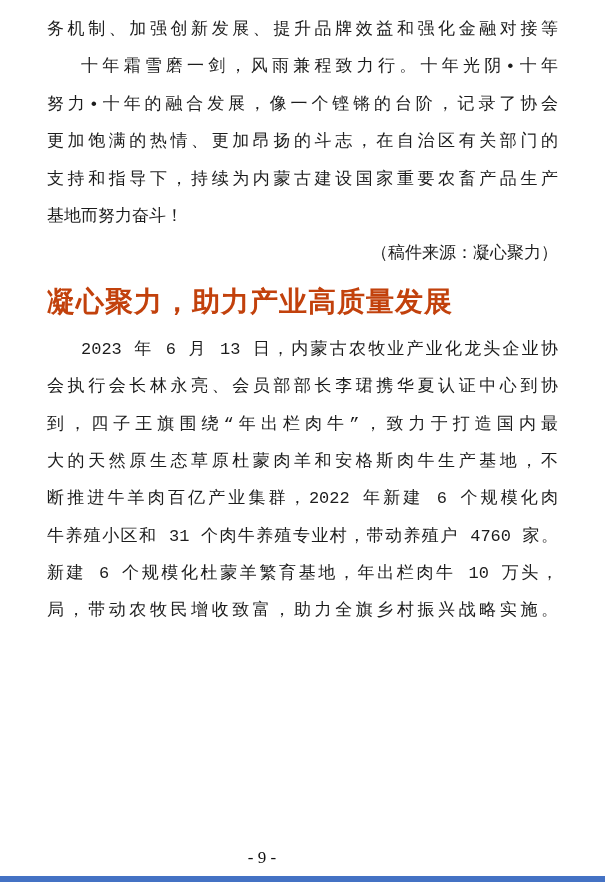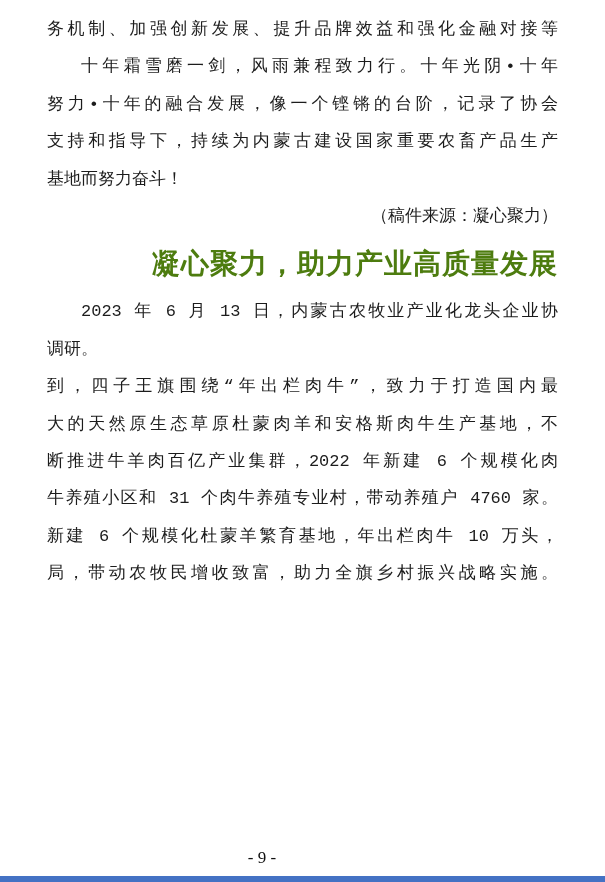--- a/index.html
+++ b/index.html
@@ -36,22 +36,22 @@
   .line.right {
     text-align: right;
     text-align-last: right;
     white-space: normal;
   }
   .title-line {
     height: 58px;
     line-height: 58px;
     font-size: 28px;
     font-weight: 700;
-    text-align: right;
-    color: #4d7c0f;
+    text-align: left;
+    color: #c2410c;
     letter-spacing: 1px;
   }
   .page-number {
     position: absolute;
     top: 848px;
     left: 0;
     width: 524px;
     text-align: center;
     font-size: 17px;
     color: #111111;
@@ -66,26 +66,27 @@
   }
 </style>
 </head>
 <body>
 
 <div class="page" style="background: rgb(255, 255, 255); color: rgb(28, 28, 28);">
   <div class="text-column" id="text-column">
       <div class="line fill">务机制、加强创新发展、提升品牌效益和强化金融对接等</div>
       <div class="line fill indent">十年霜雪磨一剑，风雨兼程致力行。十年光阴•十年</div>
       <div class="line fill">努力•十年的融合发展，像一个铿锵的台阶，记录了协会</div>
+      <div class="line fill">更加饱满的热情、更加昂扬的斗志，在自治区有关部门的</div>
       <div class="line fill">支持和指导下，持续为内蒙古建设国家重要农畜产品生产</div>
       <div class="line">基地而努力奋斗！</div>
       <div class="line right">（稿件来源：凝心聚力）</div>
       <div class="title-line">凝心聚力，助力产业高质量发展</div>
       <div class="line fill indent">2023 年 6 月 13 日，内蒙古农牧业产业化龙头企业协</div>
-      <div class="line">调研。</div>
+      <div class="line fill">会执行会长林永亮、会员部部长李珺携华夏认证中心到协</div>
       <div class="line fill">到，四子王旗围绕“年出栏肉牛”，致力于打造国内最</div>
       <div class="line fill">大的天然原生态草原杜蒙肉羊和安格斯肉牛生产基地，不</div>
       <div class="line fill">断推进牛羊肉百亿产业集群，2022 年新建 6 个规模化肉</div>
       <div class="line fill">牛养殖小区和 31 个肉牛养殖专业村，带动养殖户 4760 家。</div>
       <div class="line fill">新建 6 个规模化杜蒙羊繁育基地，年出栏肉牛 10 万头，</div>
       <div class="line fill">局，带动农牧民增收致富，助力全旗乡村振兴战略实施。</div>
     </div>
   <div class="page-number">- 9 -</div>
   <div class="bottom-bar" style="background: rgb(68, 114, 196);"></div>
 </div>

